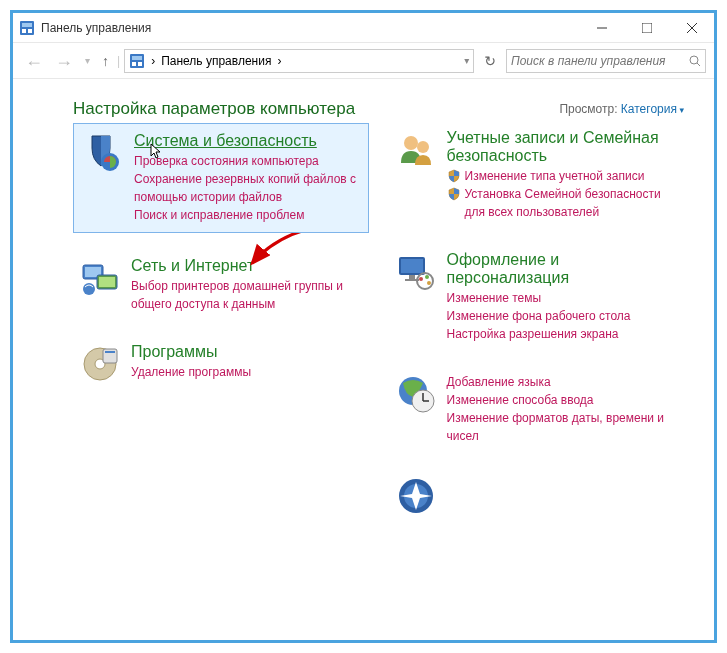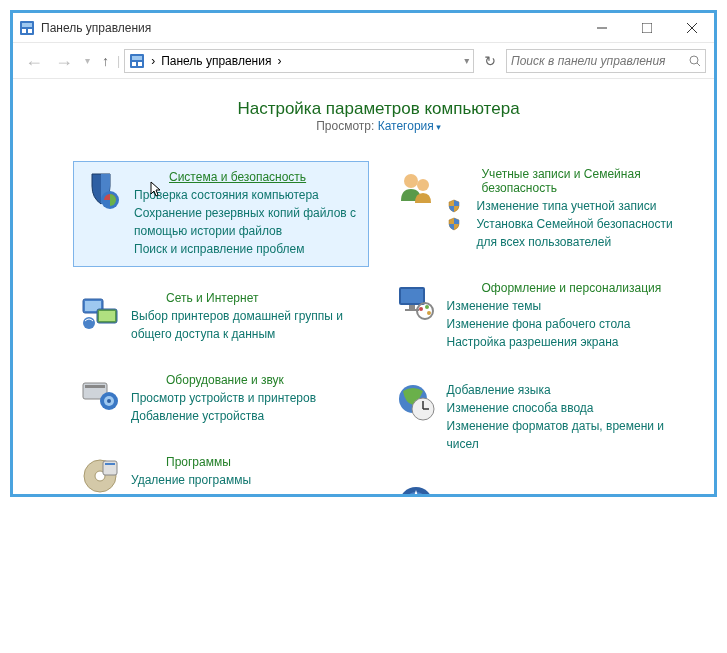--- a/index.html
+++ b/index.html
@@ -1,47 +1,47 @@
 <!DOCTYPE html>
 <html><head>
 <meta charset="utf-8">
 <style>
 * { box-sizing: border-box; margin: 0; padding: 0; }
 body { font-family: "Segoe UI", Tahoma, sans-serif; font-size: 12px; background: #fff; padding: 10px; }
-.frame { border: 3px solid #4aa3df; width: 707px; height: 487px; margin: 0 auto; background: #fff; display: flex; flex-direction: column; }
+.frame { border: 3px solid #4aa3df; width: 707px; height: 633px; margin: 0 auto; background: #fff; display: flex; flex-direction: column; }
 .titlebar { background: #fff; display: flex; align-items: center; height: 30px; border-bottom: 1px solid #e8e8e8; }
 .title-icon { margin: 0 6px; }
 .title-text { flex: 1; font-size: 12px; color: #333; }
 .win-btns { display: flex; align-items: center; }
 .win-btn { width: 45px; height: 30px; display: flex; align-items: center; justify-content: center; color: #555; }
 .toolbar { display: flex; align-items: center; height: 36px; padding: 0 8px; gap: 4px; border-bottom: 1px solid #e8e8e8; }
 .nav-arrow { color: #bbb; font-size: 18px; padding: 0 4px; }
 .nav-arrow.up { color: #666; font-size: 14px; }
 .sep { color: #ccc; }
 .addr { display: flex; align-items: center; flex: 1; border: 1px solid #ccc; height: 24px; padding: 0 4px; font-size: 12px; gap: 6px; }
 .addr-icon { display: inline-flex; }
 .refresh { color: #666; padding: 0 6px; font-size: 14px; }
 .search { display: flex; align-items: center; border: 1px solid #ccc; height: 24px; width: 200px; padding: 0 4px; }
 .search input { border: none; outline: none; flex: 1; font-size: 12px; color: #888; font-style: italic; }
 .body { flex: 1; padding: 20px 30px 20px 60px; overflow: auto; position: relative; }
-.header-row { display: flex; justify-content: space-between; align-items: center; margin-bottom: 28px; flex-direction: column; }
+.header-row { display: flex; justify-content: space-between; align-items: center; margin-bottom: 4px; }
 .header-row h1 { font-size: 17px; font-weight: 400; color: #196b1f; }
 .view-by { font-size: 12px; color: #666; text-align: center; }
 .view-by .mode { color: #1a6fb0; }
 .view-by .mode::after { content: " ▾"; font-size: 9px; }
 .cols { display: flex; gap: 20px; }
 .col { flex: 1; }
 .cat { display: flex; gap: 10px; margin-bottom: 18px; padding: 6px; }
 .cat.highlight { border: 1px solid #7eb4ea; background: #e5f3ff; padding: 8px; position: relative; }
 .cat-icon { flex: 0 0 42px; display: flex; align-items: flex-start; justify-content: center; }
 .cat-body { flex: 1; }
-.cat-title { color: #248029; font-size: 12px; margin-bottom: 2px; margin-left: 35px; }
+.cat-title { color: #248029; font-size: 16px; margin-bottom: 2px; }
 .cat-title.hover { text-decoration: underline; }
-.sublink { color: #0f766e; font-size: 12px; line-height: 1.5; }
-.sub-with-icon { display: flex; gap: 16px; align-items: flex-start; }
+.sublink { color: #be185d; font-size: 12px; line-height: 1.5; }
+.sub-with-icon { display: flex; gap: 4px; align-items: flex-start; }
 .shield { flex: 0 0 14px; margin-top: 2px; }
 .cursor { position: absolute; left: 72px; top: 18px; pointer-events: none; }
 .arrow-annot { position: absolute; left: 230px; top: 150px; pointer-events: none; transform: rotate(-5deg); }
 svg { display: block; }
 input { font-family: inherit; }
 </style>
 </head>
 <body>
 
 <div class="frame">
@@ -159,36 +159,20 @@
                 <rect x="6" y="10" width="16" height="10" fill="#9ec8f0"></rect>
                 <rect x="18" y="18" width="20" height="14" rx="2" fill="#5a9a4a" stroke="#2e5fa3"></rect>
                 <rect x="20" y="20" width="16" height="10" fill="#b0e080"></rect>
                 <circle cx="10" cy="32" r="6" fill="#4a82c9"></circle>
                 <path d="M6 30 Q10 26 14 30" stroke="#fff" fill="none"></path>
               </svg>
             </div>
             <div class="cat-body">
               <div class="cat-title">Сеть и Интернет</div>
               <div class="sublink">Выбор принтеров домашней группы и общего доступа к данным</div>
-            </div>
-          </div>
-          <div class="cat">
-            <div class="cat-icon">
-              <svg width="42" height="42" viewBox="0 0 42 42">
-                <rect x="4" y="10" width="24" height="16" rx="2" fill="#cfd4da" stroke="#888"></rect>
-                <rect x="6" y="12" width="20" height="3" fill="#888"></rect>
-                <circle cx="30" cy="28" r="9" fill="#3a78c5"></circle>
-                <circle cx="30" cy="28" r="5" fill="#9ec8f0"></circle>
-                <circle cx="30" cy="28" r="2" fill="#2e5fa3"></circle>
-              </svg>
-            </div>
-            <div class="cat-body">
-              <div class="cat-title">Оборудование и звук</div>
-              <div class="sublink">Просмотр устройств и принтеров</div>
-              <div class="sublink">Добавление устройства</div>
             </div>
           </div>
           <div class="cat">
             <div class="cat-icon">
               <svg width="42" height="42" viewBox="0 0 42 42">
                 <circle cx="21" cy="21" r="16" fill="#d4c9a8" stroke="#a89a70"></circle>
                 <circle cx="21" cy="21" r="5" fill="#fff" stroke="#a89a70"></circle>
                 <rect x="24" y="6" width="14" height="14" rx="2" fill="#e0e0e0" stroke="#888"></rect>
                 <rect x="26" y="8" width="10" height="2" fill="#4a82c9"></rect>
               </svg>

